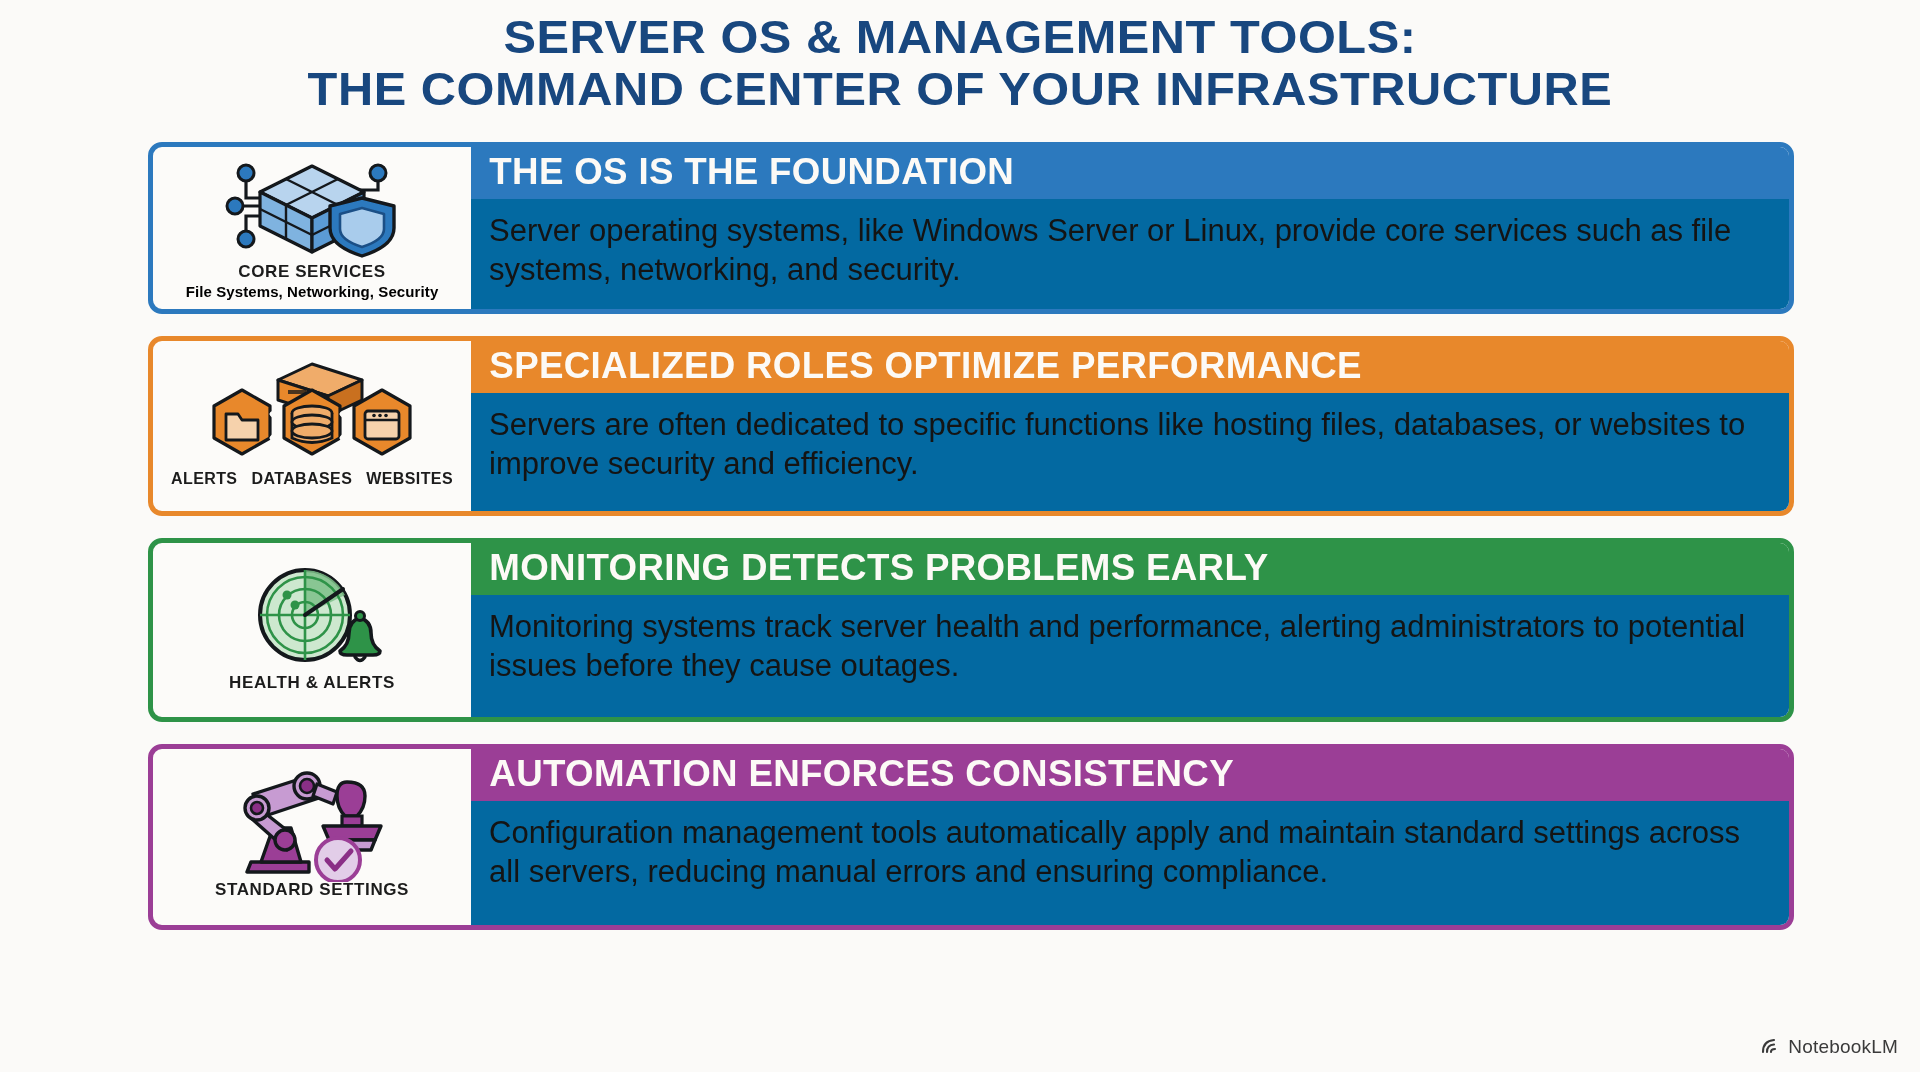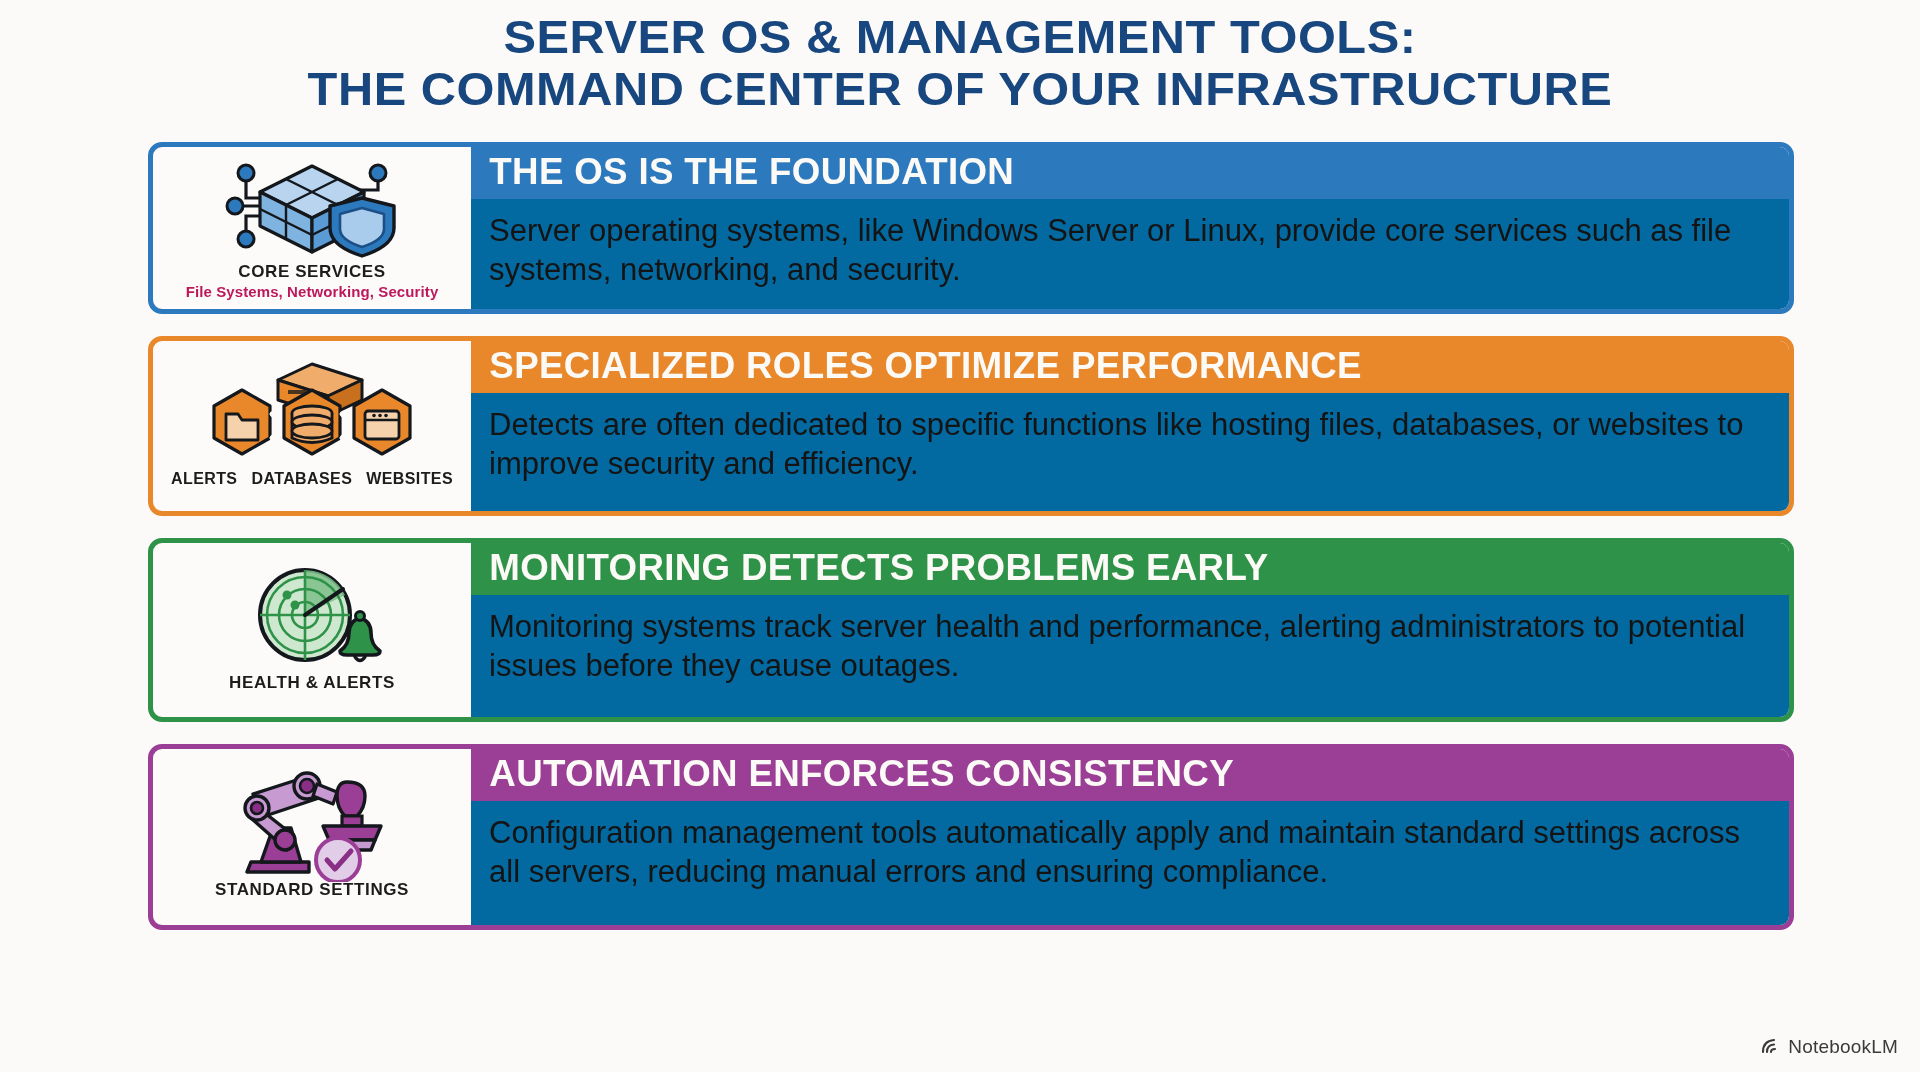--- a/index.html
+++ b/index.html
@@ -69,21 +69,21 @@
   .cap-main{
     font-size:17px;
     font-weight:bold;
     color:#1C1C1C;
     letter-spacing:0.6px;
     white-space:nowrap;
   }
   .cap-sub{
     font-size:15px;
     font-weight:bold;
-    color:#be185d;
+    color:#000000;
     letter-spacing:0.1px;
     white-space:nowrap;
     margin-top:1px;
   }
   .cap-row{
     display:flex;
     gap:14px;
     justify-content:center;
   }
   .cap-row span{
@@ -230,21 +230,21 @@
       <div class="icon-captions">
         <div class="cap-row">
           <span>ALERTS</span>
           <span>DATABASES</span>
           <span>WEBSITES</span>
         </div>
       </div>
     </div>
     <div class="card-right">
       <div class="card-header" style="background:#E8882B;">Specialized Roles Optimize Performance</div>
-      <div class="card-body">Detects are often dedicated to specific functions like hosting files, databases, or websites to improve security and efficiency.</div>
+      <div class="card-body">Servers are often dedicated to specific functions like hosting files, databases, or websites to improve security and efficiency.</div>
     </div>
   </div>
 
   <div class="card" style="border-color:#2E9348;height:184px;">
     <div class="card-left">
       <div class="icon-wrap">
         <svg width="170" height="112" viewBox="0 0 170 112">
           <defs>
             <clipPath id="radarClip">
                 <circle cx="78" cy="54" r="45"></circle>

